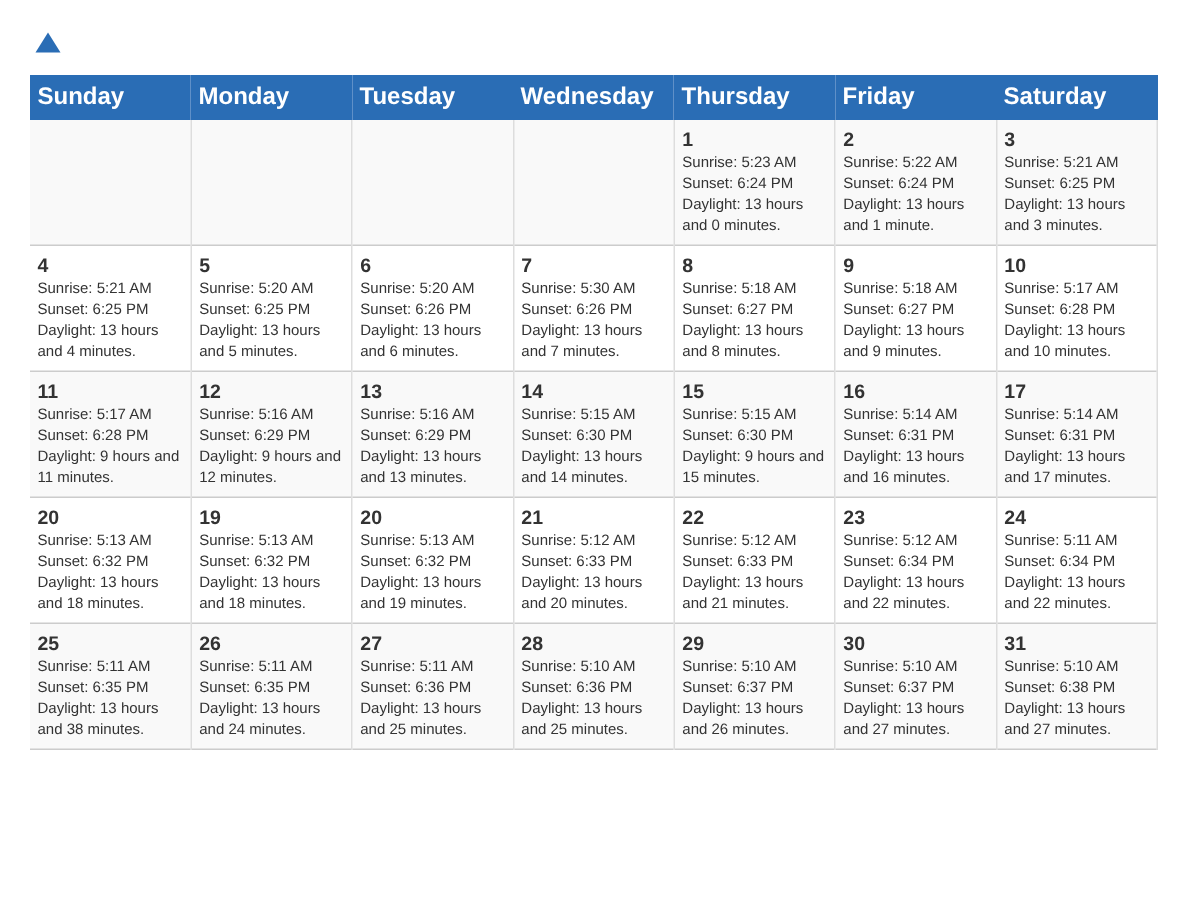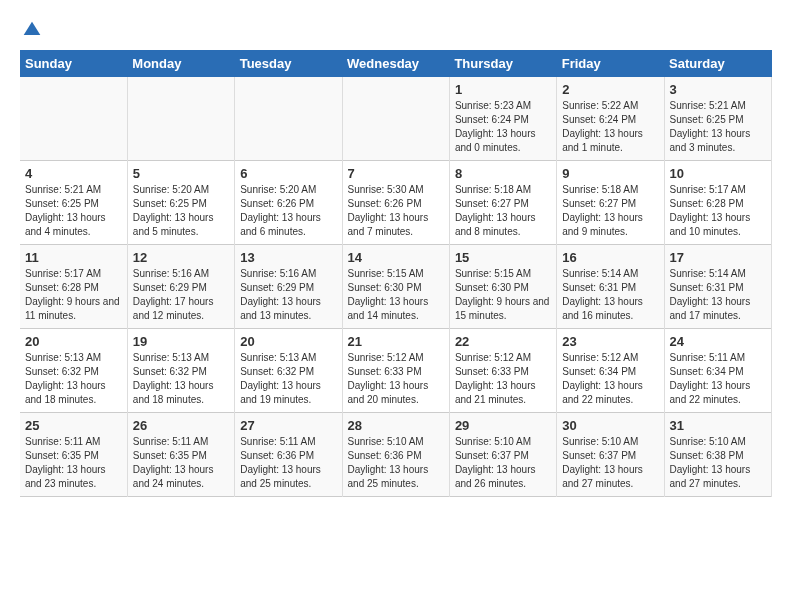--- a/index.html
+++ b/index.html
@@ -59,21 +59,21 @@
       border-collapse: collapse;
       font-size: 11px;
     }
     thead tr {
       background-color: #2a6db5;
       color: white;
     }
     thead th {
       padding: 6px 5px;
       text-align: left;
-      font-size: 13px;
+      font-size: 16px;
       font-weight: bold;
     }
     tbody tr {
       border-bottom: 1px solid #ccc;
     }
     tbody td {
       vertical-align: top;
       padding: 5px 5px;
       width: 14.28%;
       min-height: 80px;
@@ -229,21 +229,21 @@
           <span>Sunrise: 5:17 AM</span><br>
           <span>Sunset: 6:28 PM</span><br>
           <span>Daylight: 9 hours and 11 minutes.</span>
         </div>
         </td>
         <td>
           <span class="day-num">12</span>
         <div class="day-info">
           <span>Sunrise: 5:16 AM</span><br>
           <span>Sunset: 6:29 PM</span><br>
-          <span>Daylight: 17 hours and 12 minutes.</span>
+          <span>Daylight: 9 hours and 12 minutes.</span>
         </div>
         </td>
         <td>
           <span class="day-num">13</span>
         <div class="day-info">
           <span>Sunrise: 5:16 AM</span><br>
           <span>Sunset: 6:29 PM</span><br>
           <span>Daylight: 13 hours and 13 minutes.</span>
         </div>
         </td>
@@ -337,21 +337,21 @@
           <span>Daylight: 13 hours and 22 minutes.</span>
         </div>
         </td>
       </tr>
       <tr>
         <td>
           <span class="day-num">25</span>
         <div class="day-info">
           <span>Sunrise: 5:11 AM</span><br>
           <span>Sunset: 6:35 PM</span><br>
-          <span>Daylight: 13 hours and 23 minutes.</span>
+          <span>Daylight: 13 hours and 38 minutes.</span>
         </div>
         </td>
         <td>
           <span class="day-num">26</span>
         <div class="day-info">
           <span>Sunrise: 5:11 AM</span><br>
           <span>Sunset: 6:35 PM</span><br>
           <span>Daylight: 13 hours and 24 minutes.</span>
         </div>
         </td>

